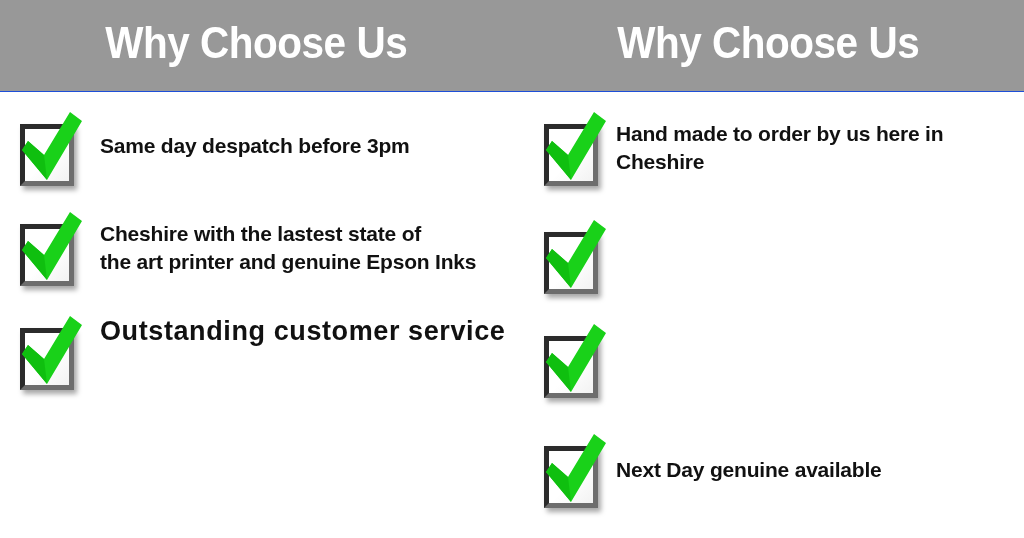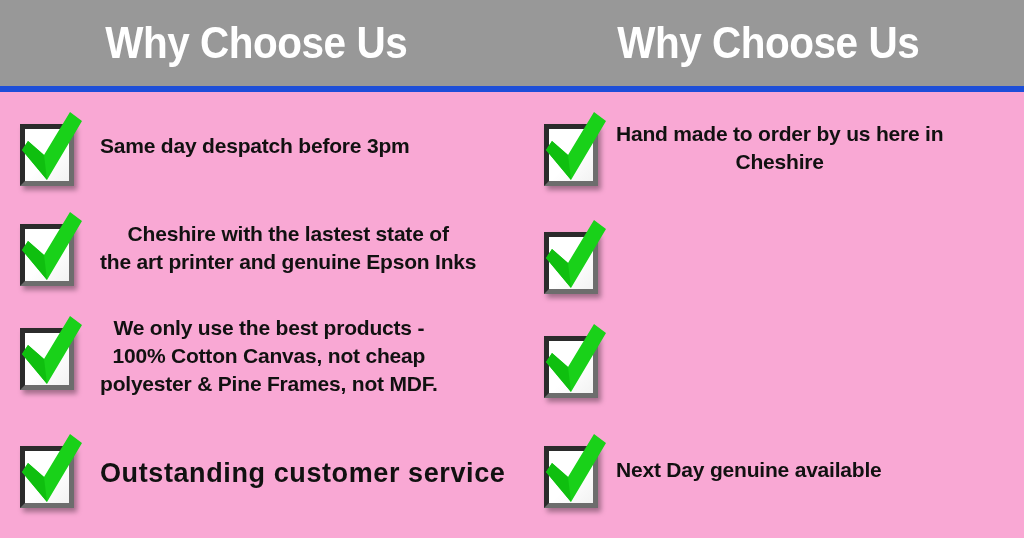--- a/index.html
+++ b/index.html
@@ -8,21 +8,21 @@
     background:#cbcbcb;
     font-family:"Liberation Sans", sans-serif;
     overflow:hidden;
     position:relative;
   }
 
   
   .header-band{
     position:absolute; left:0; top:0; width:1024px; height:92px;
     background:#989898;
-    border-bottom:6px solid #1d4ed8;
+    border-bottom:1px solid #1d4ed8;
     display:flex;
   }
   .header-col{
     width:512px; height:90px;
     display:flex; align-items:center; justify-content:center;
   }
   .header-title{
     color:#ffffff;
     font-family:"Liberation Sans", sans-serif;
     font-size:44px;
@@ -32,22 +32,21 @@
     transform-origin:center;
     white-space:nowrap;
     line-height:1;
     padding-bottom:4px;
   }
 
   
   .columns{
     position:absolute; left:0; top:92px; width:1024px; height:446px;
     display:flex;
-    background:#f9a8d4;
-    text-align:center;
+    background:#ffffff;
   }
   .column{
     width:512px; height:446px;
     position:relative;
     padding-top:16px;
   }
   .column.left  { padding-left:14px; }
   .column.right { padding-left:26px; }
 
   
@@ -153,32 +152,20 @@
         <span class="box"></span>
         <svg viewBox="0 0 70 82" aria-hidden="true">
           <path d="M8 40 L14 31 L30 45 L56 2 L68 11 L33 70 Z" fill="#19d119"></path>
           <path d="M8 40 L14 31 L30 45 L33 70 Z" fill="#0fbf0f"></path>
         </svg>
       </span>
       <div class="feature-text">Cheshire with the lastest state of
 the art printer and genuine Epson Inks</div>
     </div>
 
-    <div class="feature">
-      <span class="checkmark">
-        <span class="box"></span>
-        <svg viewBox="0 0 70 82" aria-hidden="true">
-          <path d="M8 40 L14 31 L30 45 L56 2 L68 11 L33 70 Z" fill="#19d119"></path>
-          <path d="M8 40 L14 31 L30 45 L33 70 Z" fill="#0fbf0f"></path>
-        </svg>
-      </span>
-      <div class="feature-text">We only use the best products -
-100% Cotton Canvas, not cheap
-polyester &amp; Pine Frames, not MDF.</div>
-    </div>
 
     <div class="feature">
       <span class="checkmark">
         <span class="box"></span>
         <svg viewBox="0 0 70 82" aria-hidden="true">
           <path d="M8 40 L14 31 L30 45 L56 2 L68 11 L33 70 Z" fill="#19d119"></path>
           <path d="M8 40 L14 31 L30 45 L33 70 Z" fill="#0fbf0f"></path>
         </svg>
       </span>
       <div class="feature-text spaced">Outstanding customer service</div>

